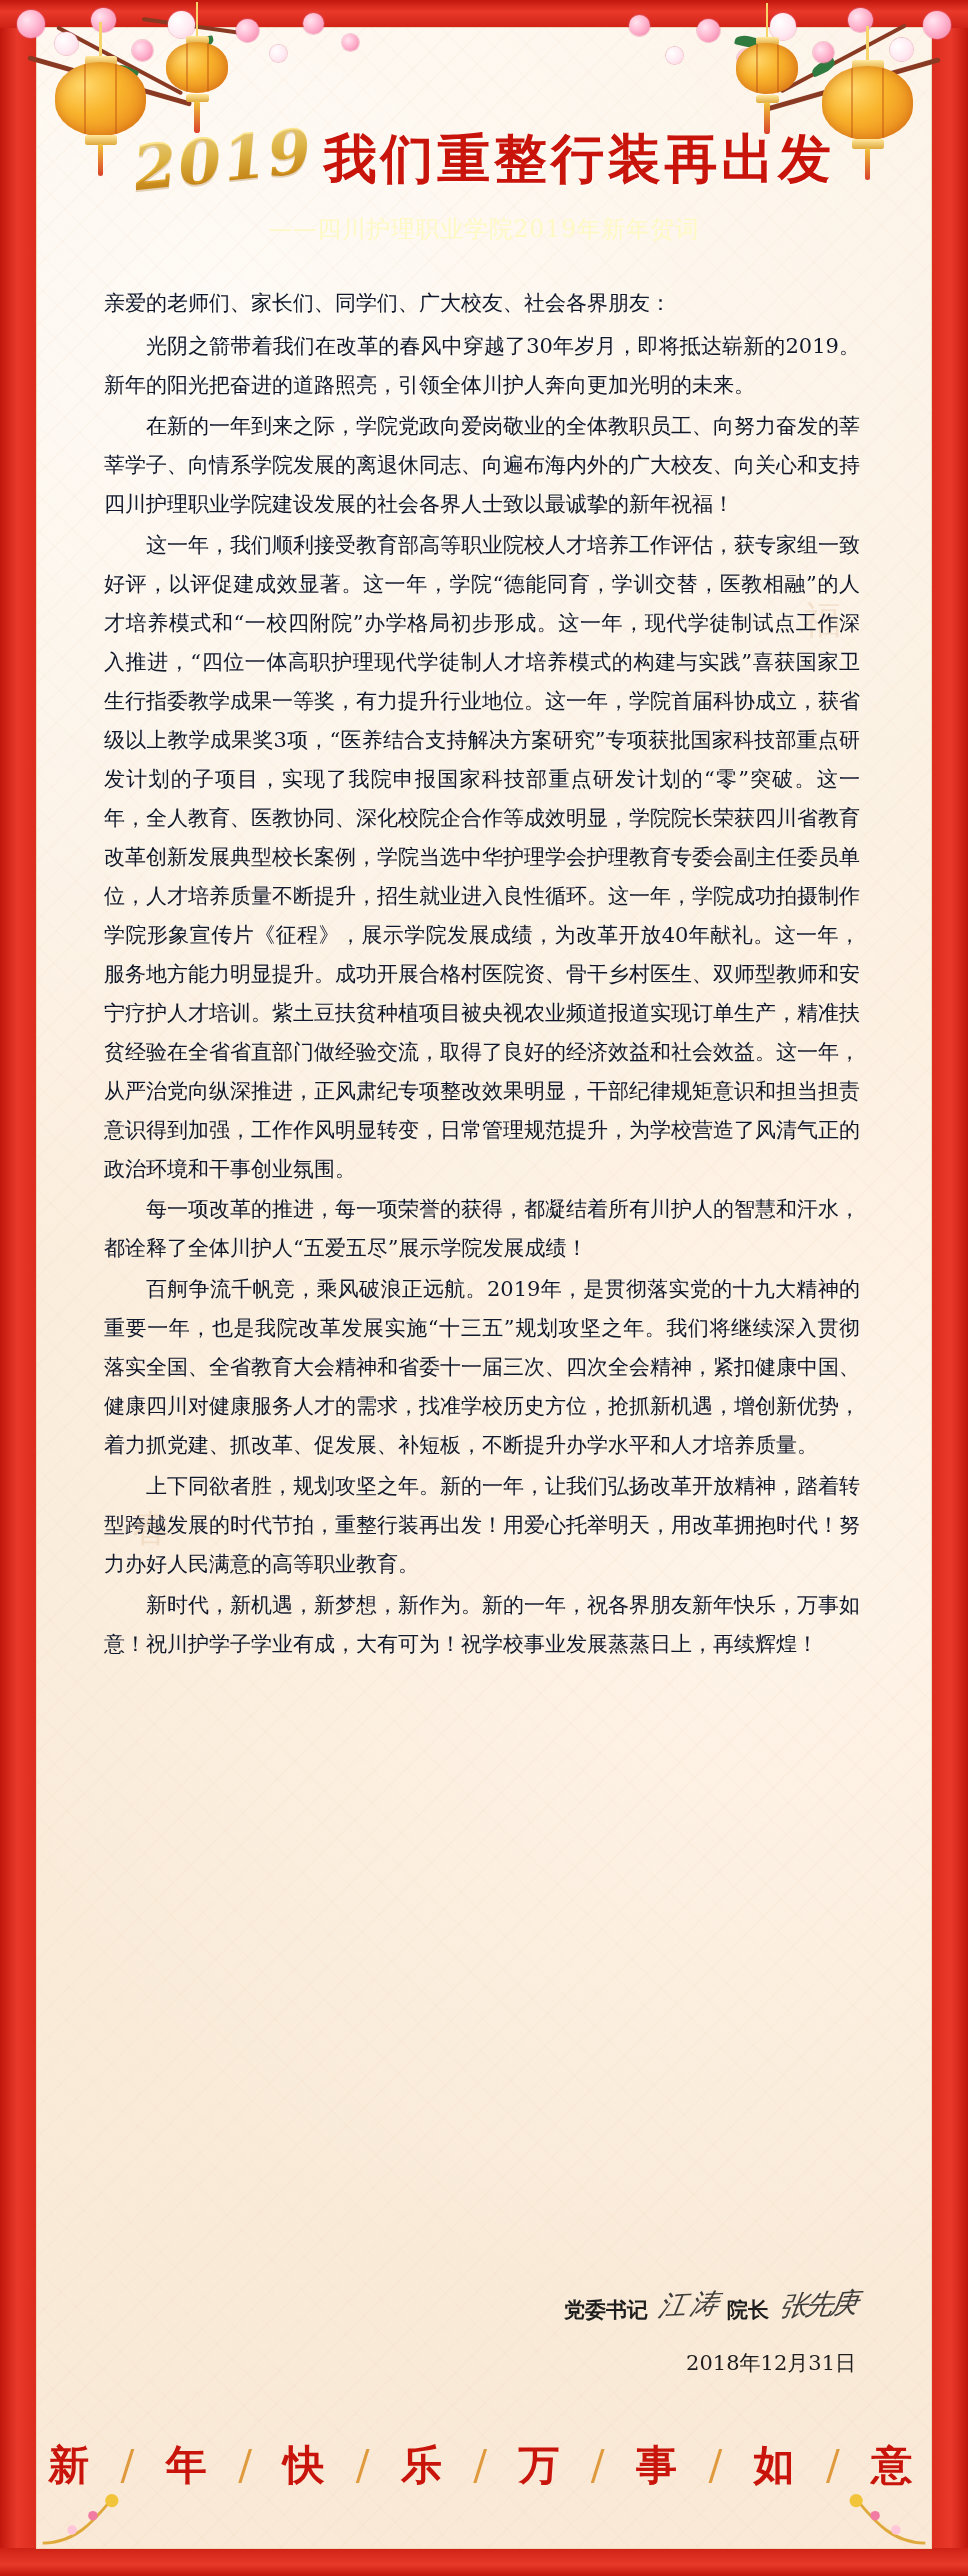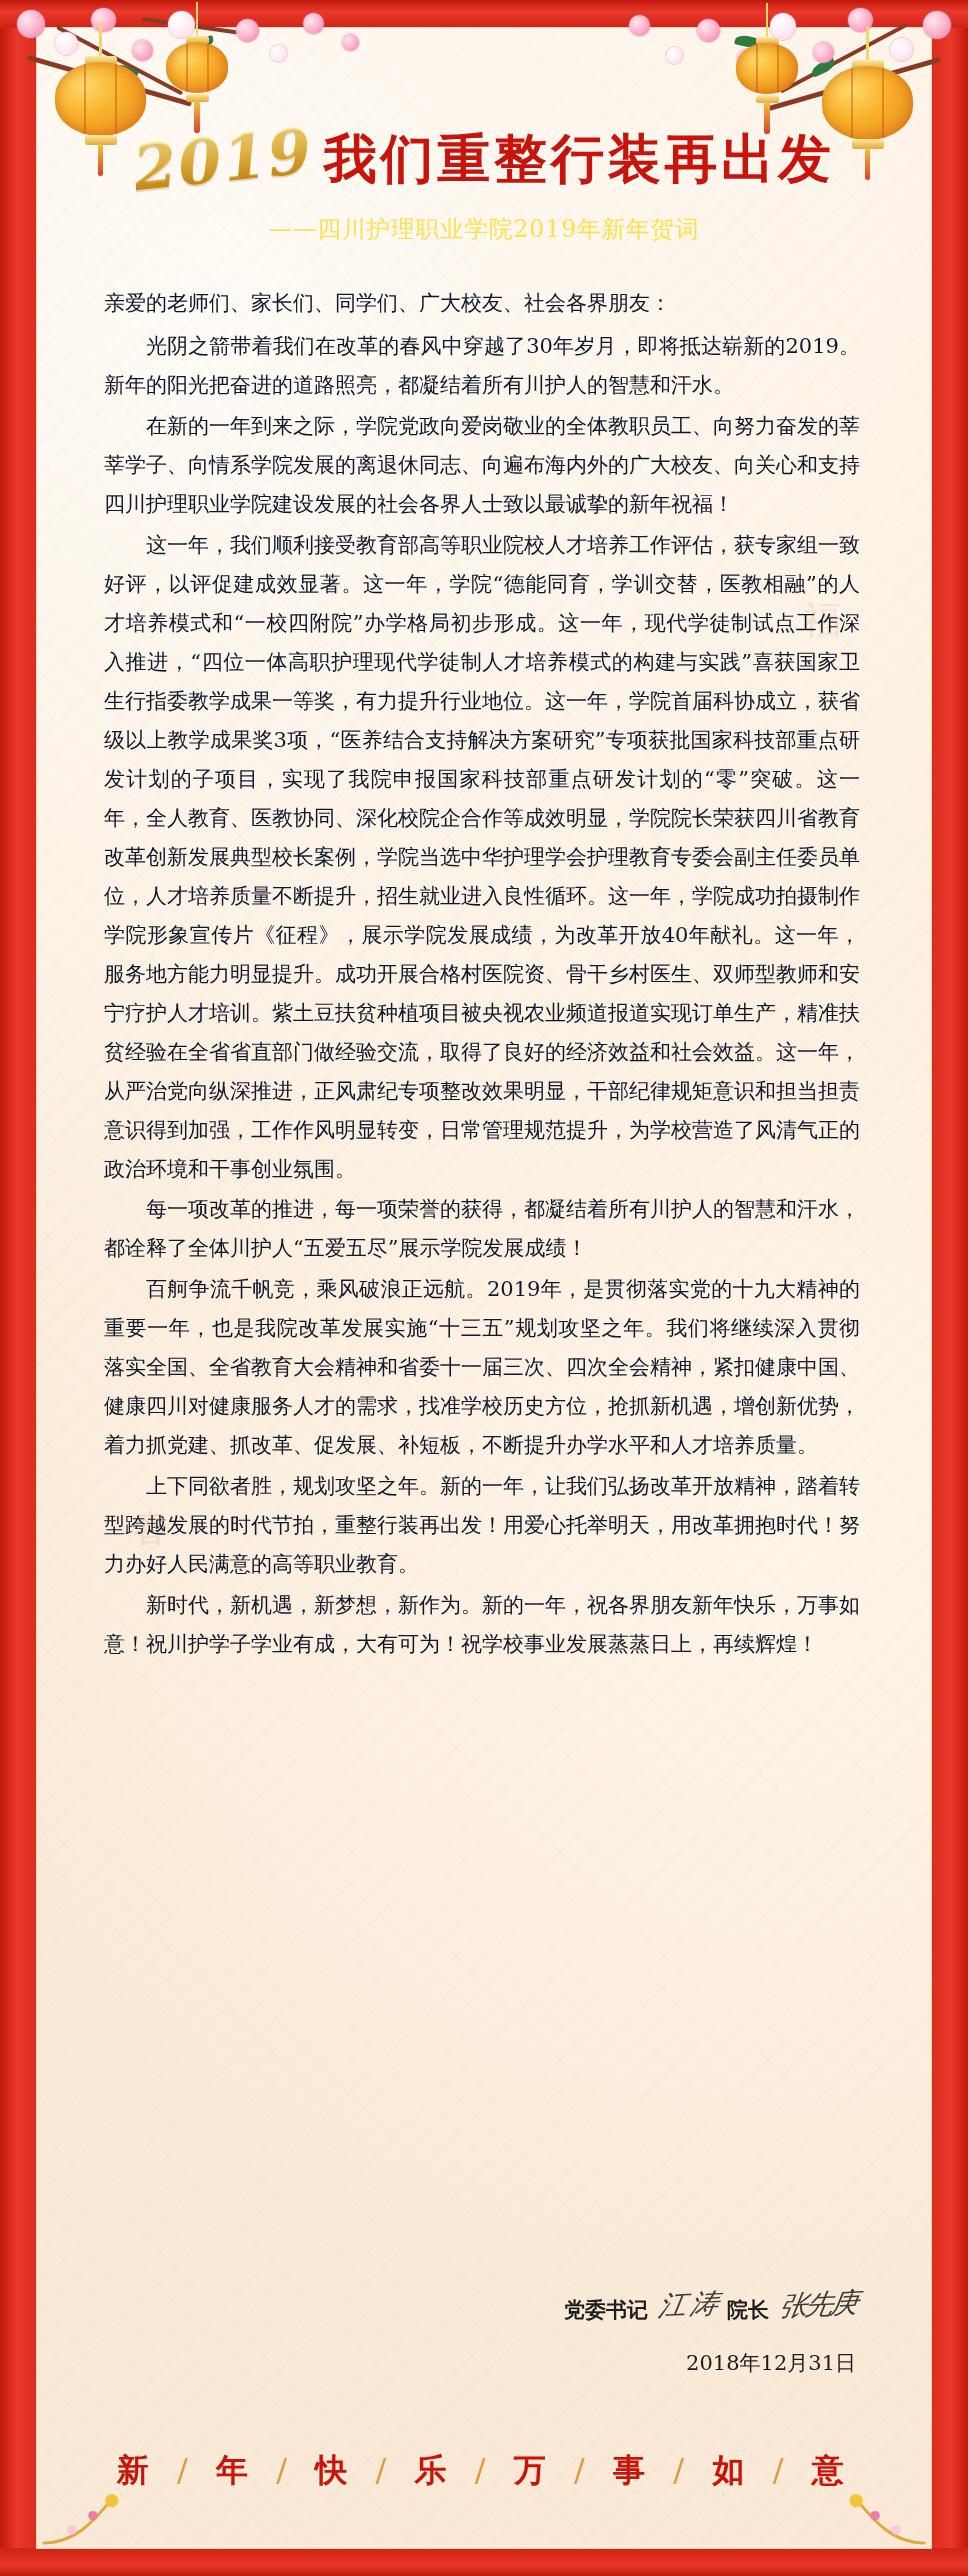--- a/index.html
+++ b/index.html
@@ -197,21 +197,21 @@
     font-weight: bold;
     font-size: 53px;
     letter-spacing: 3.8px;
     color: #c8140b;
     text-shadow: 0.9px 1.9px 0 rgba(255,255,255,0.55);
   }
   .subtitle {
     margin-top: 17px;
     font-family: "DejaVu Serif", serif;
     font-size: 23.6px;
-    color: #fde047;
+    color: #fef9c3;
     letter-spacing: 0.9px;
   }
 
   
   .content {
     position: absolute;
     left: 104px;
     top: 284px;
     width: 756px;
     font-family: "DejaVu Serif", serif;
@@ -266,21 +266,21 @@
     font-size: 21px;
   }
 
   
   .footer-greeting {
     position: absolute;
     left: 0; right: 0;
     bottom: 83px;
     text-align: center;
     font-family: "DejaVu Serif", serif;
-    font-size: 32px;
+    font-size: 41px;
     font-weight: bold;
     letter-spacing: 7.6px;
     color: #c8140b;
     z-index: 6;
   }
   .footer-greeting .sep {
     color: #e09a3e;
     font-weight: normal;
     margin: 0 1.9px;
   }
@@ -372,21 +372,21 @@
   </div>
 
   <div class="title-block">
     <span class="year">2019</span>
     <span class="main-title">我们重整行装再出发</span>
     <div class="subtitle">——四川护理职业学院2019年新年贺词</div>
   </div>
 
   <div class="content">
     <p class="salutation">亲爱的老师们、家长们、同学们、广大校友、社会各界朋友：</p>
-    <p class="indent">光阴之箭带着我们在改革的春风中穿越了30年岁月，即将抵达崭新的2019。新年的阳光把奋进的道路照亮，都凝结着所有川护人的智慧和汗水。</p>
+    <p class="indent">光阴之箭带着我们在改革的春风中穿越了30年岁月，即将抵达崭新的2019。新年的阳光把奋进的道路照亮，引领全体川护人奔向更加光明的未来。</p>
     <p class="indent">在新的一年到来之际，学院党政向爱岗敬业的全体教职员工、向努力奋发的莘莘学子、向情系学院发展的离退休同志、向遍布海内外的广大校友、向关心和支持四川护理职业学院建设发展的社会各界人士致以最诚挚的新年祝福！</p>
     <p class="indent">这一年，我们顺利接受教育部高等职业院校人才培养工作评估，获专家组一致好评，以评促建成效显著。这一年，学院“德能同育，学训交替，医教相融”的人才培养模式和“一校四附院”办学格局初步形成。这一年，现代学徒制试点工作深入推进，“四位一体高职护理现代学徒制人才培养模式的构建与实践”喜获国家卫生行指委教学成果一等奖，有力提升行业地位。这一年，学院首届科协成立，获省级以上教学成果奖3项，“医养结合支持解决方案研究”专项获批国家科技部重点研发计划的子项目，实现了我院申报国家科技部重点研发计划的“零”突破。这一年，全人教育、医教协同、深化校院企合作等成效明显，学院院长荣获四川省教育改革创新发展典型校长案例，学院当选中华护理学会护理教育专委会副主任委员单位，人才培养质量不断提升，招生就业进入良性循环。这一年，学院成功拍摄制作学院形象宣传片《征程》，展示学院发展成绩，为改革开放40年献礼。这一年，服务地方能力明显提升。成功开展合格村医院资、骨干乡村医生、双师型教师和安宁疗护人才培训。紫土豆扶贫种植项目被央视农业频道报道实现订单生产，精准扶贫经验在全省省直部门做经验交流，取得了良好的经济效益和社会效益。这一年，从严治党向纵深推进，正风肃纪专项整改效果明显，干部纪律规矩意识和担当担责意识得到加强，工作作风明显转变，日常管理规范提升，为学校营造了风清气正的政治环境和干事创业氛围。</p>
     <p class="indent">每一项改革的推进，每一项荣誉的获得，都凝结着所有川护人的智慧和汗水，都诠释了全体川护人“五爱五尽”展示学院发展成绩！</p>
     <p class="indent">百舸争流千帆竞，乘风破浪正远航。2019年，是贯彻落实党的十九大精神的重要一年，也是我院改革发展实施“十三五”规划攻坚之年。我们将继续深入贯彻落实全国、全省教育大会精神和省委十一届三次、四次全会精神，紧扣健康中国、健康四川对健康服务人才的需求，找准学校历史方位，抢抓新机遇，增创新优势，着力抓党建、抓改革、促发展、补短板，不断提升办学水平和人才培养质量。</p>
     <p class="indent">上下同欲者胜，规划攻坚之年。新的一年，让我们弘扬改革开放精神，踏着转型跨越发展的时代节拍，重整行装再出发！用爱心托举明天，用改革拥抱时代！努力办好人民满意的高等职业教育。</p>
     <p class="indent">新时代，新机遇，新梦想，新作为。新的一年，祝各界朋友新年快乐，万事如意！祝川护学子学业有成，大有可为！祝学校事业发展蒸蒸日上，再续辉煌！</p>
   </div>
 
   <div class="signature">
     <div class="sig-row">

